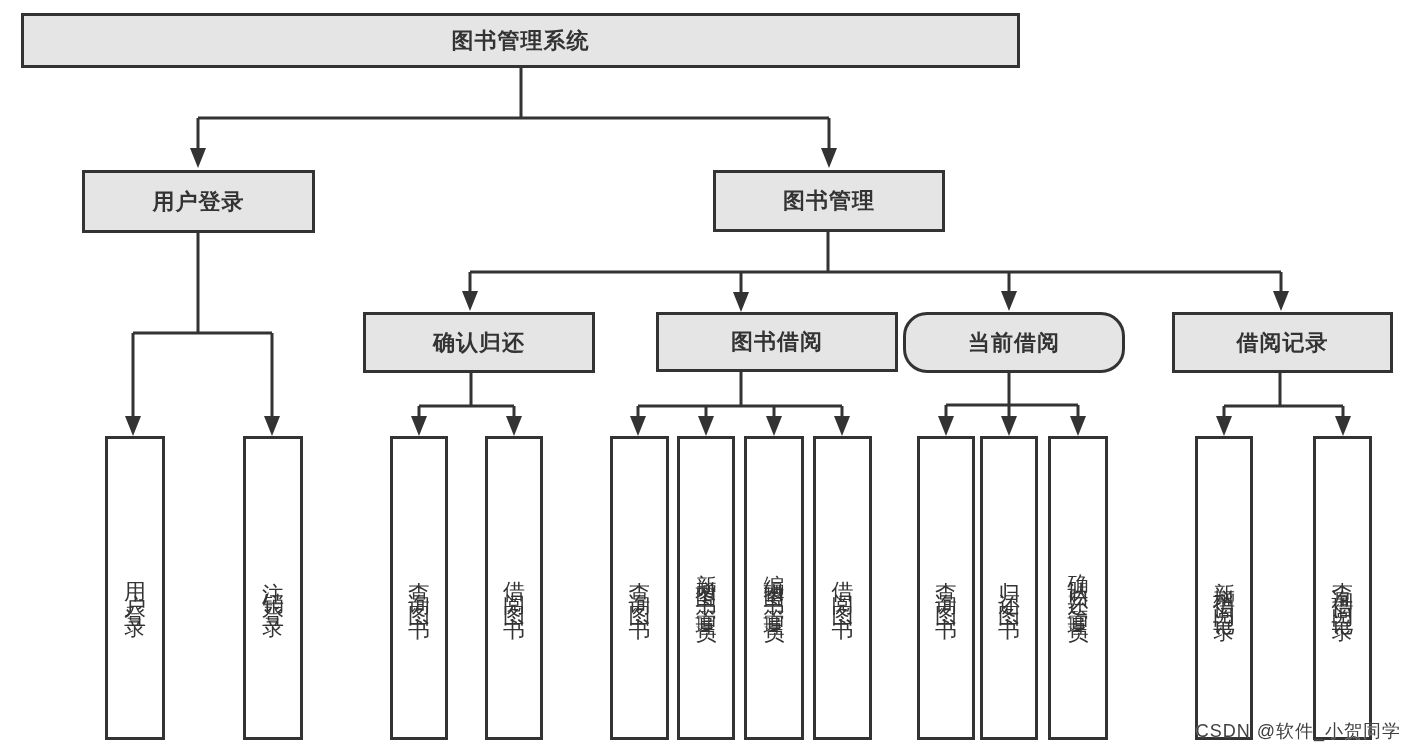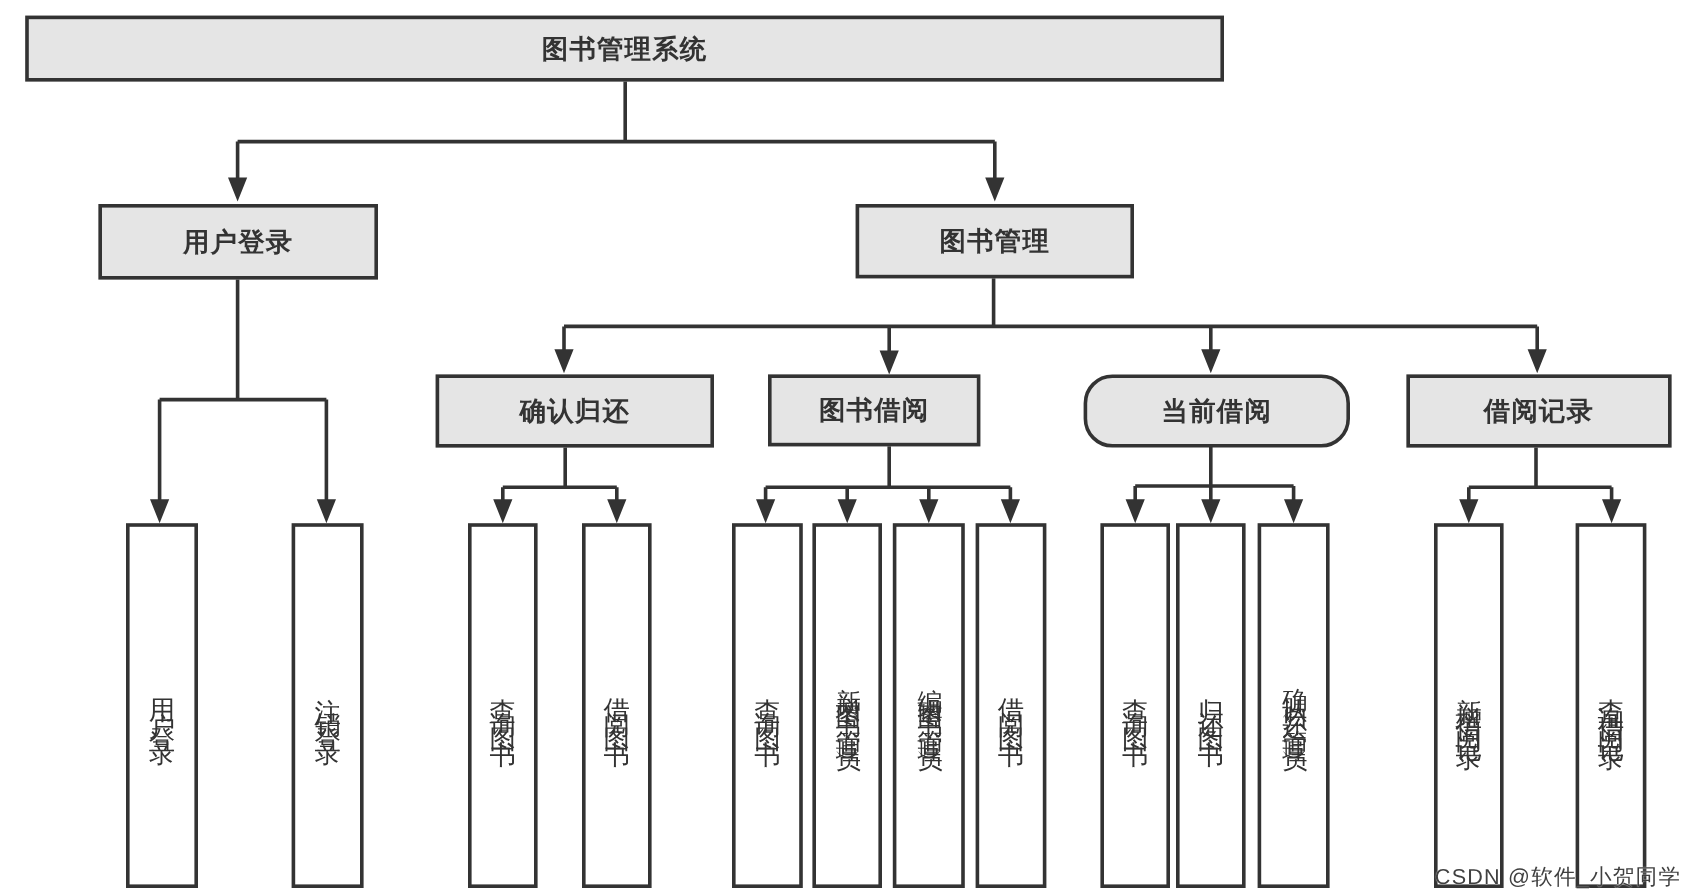--- a/index.html
+++ b/index.html
@@ -40,21 +40,21 @@
     white-space:nowrap;
   }
   .v4{letter-spacing:12px;}
   .v6{letter-spacing:8px;}
   .v9{letter-spacing:7px;font-size:21px;}
   
   .n-root{left:21px;top:13px;width:999px;height:55px;}
   .n-user-login{left:82px;top:170px;width:233px;height:63px;}
   .n-book-mgmt{left:713px;top:170px;width:232px;height:62px;justify-content:center;}
   .n-new-book{left:363px;top:312px;width:232px;height:61px;}
-  .n-book-borrow{left:640px;top:312px;width:177px;height:60px;}
+  .n-book-borrow{left:656px;top:312px;width:242px;height:60px;}
   .n-cur-borrow{left:903px;top:312px;width:222px;height:61px;border-radius:24px;}
   .n-borrow-rec{left:1172px;top:312px;width:221px;height:61px;}
   
   .lf1{left:105px;width:60px;}
   .lf2{left:243px;width:60px;}
   .lf3{left:390px;width:58px;}
   .lf4{left:485px;width:58px;}
   .lf5{left:610px;width:59px;}
   .lf6{left:677px;width:58px;}
   .lf7{left:744px;width:60px;}

